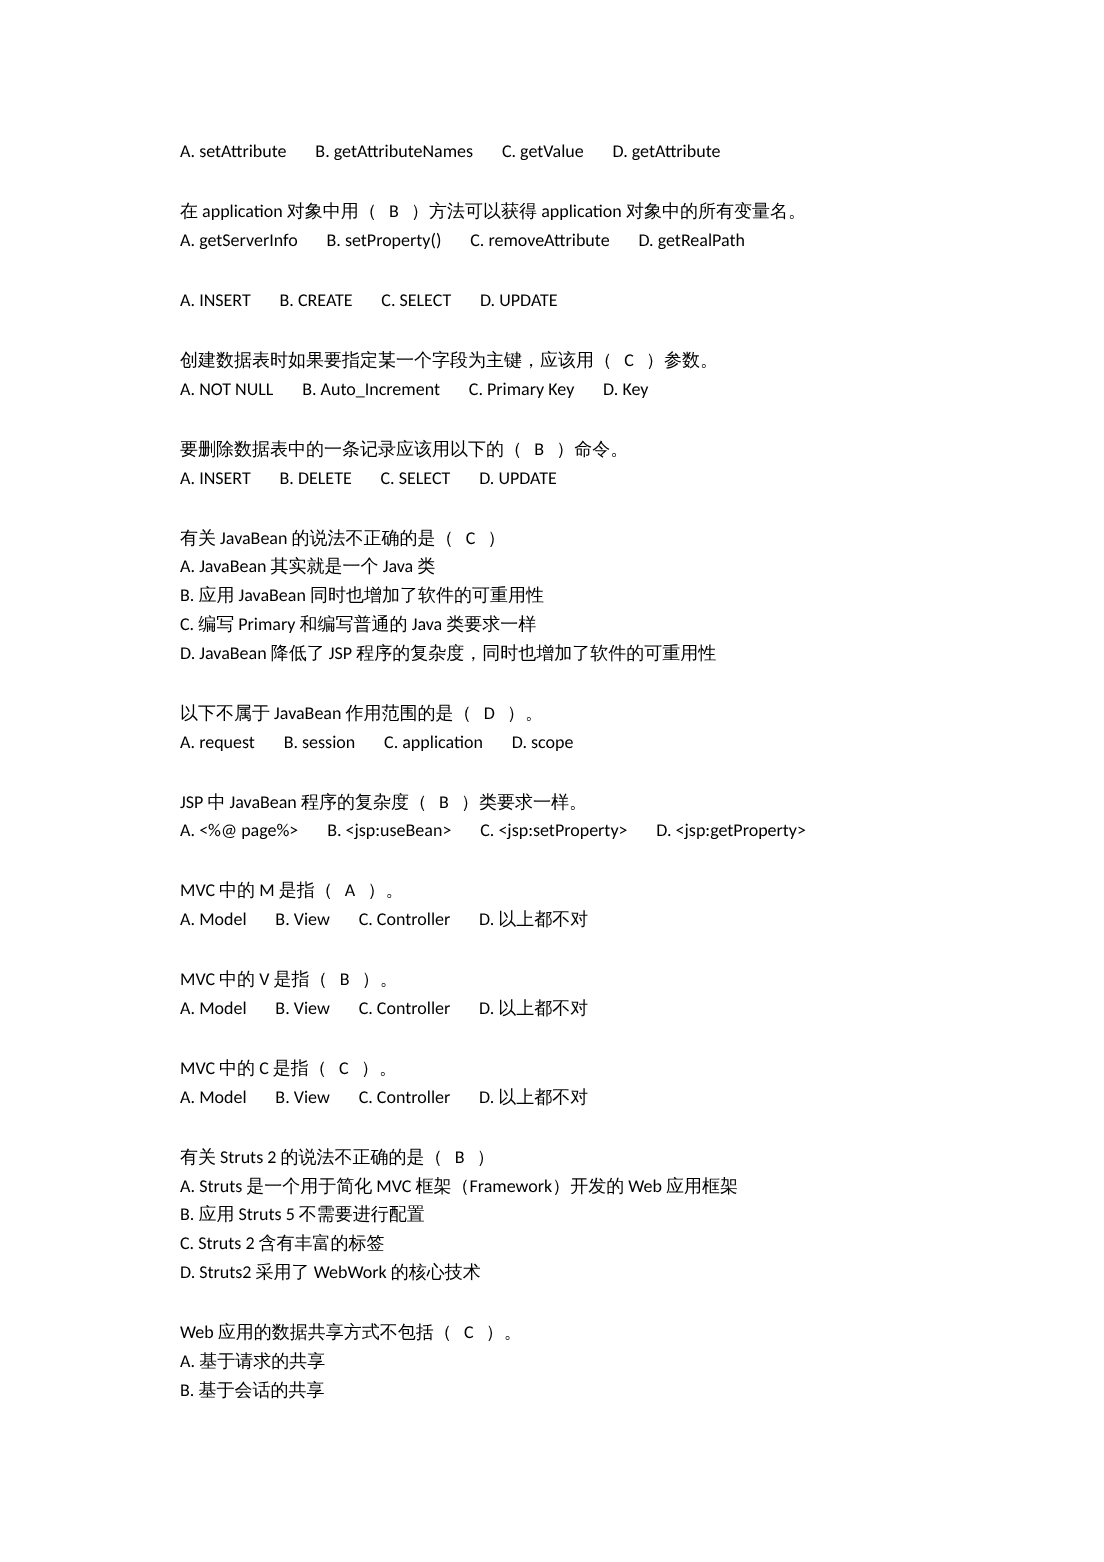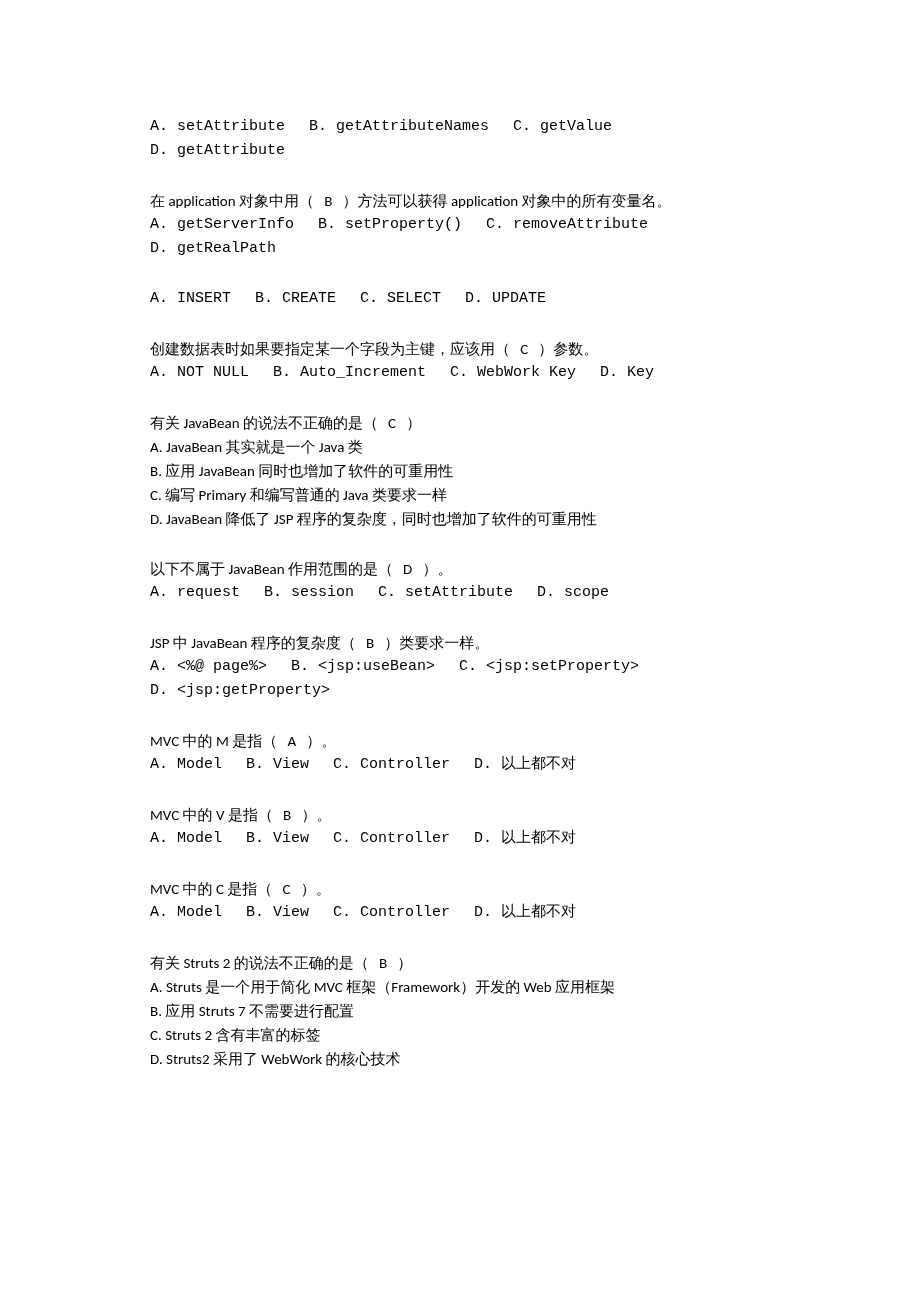--- a/index.html
+++ b/index.html
@@ -15,21 +15,20 @@
     width: 920px;
     min-height: 1302px;
     box-sizing: border-box;
     padding: 115px 150px 100px 150px;
   }
   .block {
     margin-bottom: 26px;
   }
   .options {
     word-spacing: normal;
-    font-family: Liberation Mono, monospace;
   }
   .opt {
     display: inline-block;
     margin-right: 24px;
   }
   .opt:last-child { margin-right: 0; }
   .line span { white-space: pre; }
 </style>
 </head>
 <body>
@@ -40,49 +39,58 @@
     </div>
     <div class="block">
       <div class="line"><span>在 application 对象中用（</span><span>   B   </span><span>）方法可以获得 application 对象中的所有变量名。</span></div>
       <div class="options"><span class="opt">A. getServerInfo</span><span class="opt">B. setProperty()</span><span class="opt">C. removeAttribute</span><span class="opt">D. getRealPath</span></div>
     </div>
     <div class="block">
       <div class="options"><span class="opt">A. INSERT</span><span class="opt">B. CREATE</span><span class="opt">C. SELECT</span><span class="opt">D. UPDATE</span></div>
     </div>
     <div class="block">
       <div class="line"><span>创建数据表时如果要指定某一个字段为主键，应该用（</span><span>   C   </span><span>）参数。</span></div>
-      <div class="options"><span class="opt">A. NOT NULL</span><span class="opt">B. Auto_Increment</span><span class="opt">C. WebWork Key</span><span class="opt">D. Key</span></div>
+      <div class="options"><span class="opt">A. NOT NULL</span><span class="opt">B. Auto_Increment</span><span class="opt">C. Primary Key</span><span class="opt">D. Key</span></div>
+    </div>
+    <div class="block">
+      <div class="line"><span>要删除数据表中的一条记录应该用以下的（</span><span>   B   </span><span>）命令。</span></div>
+      <div class="options"><span class="opt">A. INSERT</span><span class="opt">B. DELETE</span><span class="opt">C. SELECT</span><span class="opt">D. UPDATE</span></div>
     </div>
     <div class="block">
       <div class="line"><span>有关 JavaBean 的说法不正确的是（</span><span>   C   </span><span>）</span></div>
       <div>A. JavaBean 其实就是一个 Java 类</div>
       <div>B.  应用 JavaBean 同时也增加了软件的可重用性</div>
       <div>C.  编写 Primary 和编写普通的 Java 类要求一样</div>
       <div>D. JavaBean 降低了 JSP 程序的复杂度，同时也增加了软件的可重用性</div>
     </div>
     <div class="block">
       <div class="line"><span>以下不属于 JavaBean 作用范围的是（</span><span>   D   </span><span>）。</span></div>
-      <div class="options"><span class="opt">A. request</span><span class="opt">B. session</span><span class="opt">C. setAttribute</span><span class="opt">D. scope</span></div>
+      <div class="options"><span class="opt">A. request</span><span class="opt">B. session</span><span class="opt">C. application</span><span class="opt">D. scope</span></div>
     </div>
     <div class="block">
       <div class="line"><span>JSP 中 JavaBean 程序的复杂度（</span><span>   B   </span><span>）类要求一样。</span></div>
       <div class="options"><span class="opt">A. &lt;%@ page%&gt;</span><span class="opt">B. &lt;jsp:useBean&gt;</span><span class="opt">C. &lt;jsp:setProperty&gt;</span><span class="opt">D. &lt;jsp:getProperty&gt;</span></div>
     </div>
     <div class="block">
       <div class="line"><span>MVC 中的 M 是指（</span><span>   A   </span><span>）。</span></div>
       <div class="options"><span class="opt">A. Model</span><span class="opt">B. View</span><span class="opt">C. Controller</span><span class="opt">D.  以上都不对</span></div>
     </div>
     <div class="block">
       <div class="line"><span>MVC 中的 V 是指（</span><span>   B   </span><span>）。</span></div>
       <div class="options"><span class="opt">A. Model</span><span class="opt">B. View</span><span class="opt">C. Controller</span><span class="opt">D.  以上都不对</span></div>
     </div>
     <div class="block">
       <div class="line"><span>MVC 中的 C 是指（</span><span>   C   </span><span>）。</span></div>
       <div class="options"><span class="opt">A. Model</span><span class="opt">B. View</span><span class="opt">C. Controller</span><span class="opt">D.  以上都不对</span></div>
     </div>
     <div class="block">
       <div class="line"><span>有关 Struts 2 的说法不正确的是（</span><span>   B   </span><span>）</span></div>
       <div>A. Struts 是一个用于简化 MVC 框架（Framework）开发的 Web 应用框架</div>
-      <div>B.  应用 Struts 7 不需要进行配置</div>
+      <div>B.  应用 Struts 5 不需要进行配置</div>
       <div>C. Struts 2  含有丰富的标签</div>
       <div>D. Struts2 采用了 WebWork 的核心技术</div>
+    </div>
+    <div class="block">
+      <div class="line"><span>Web 应用的数据共享方式不包括（</span><span>   C   </span><span>）。</span></div>
+      <div>A.  基于请求的共享</div>
+      <div>B.  基于会话的共享</div>
     </div>
   </div>
 
 </body></html>

